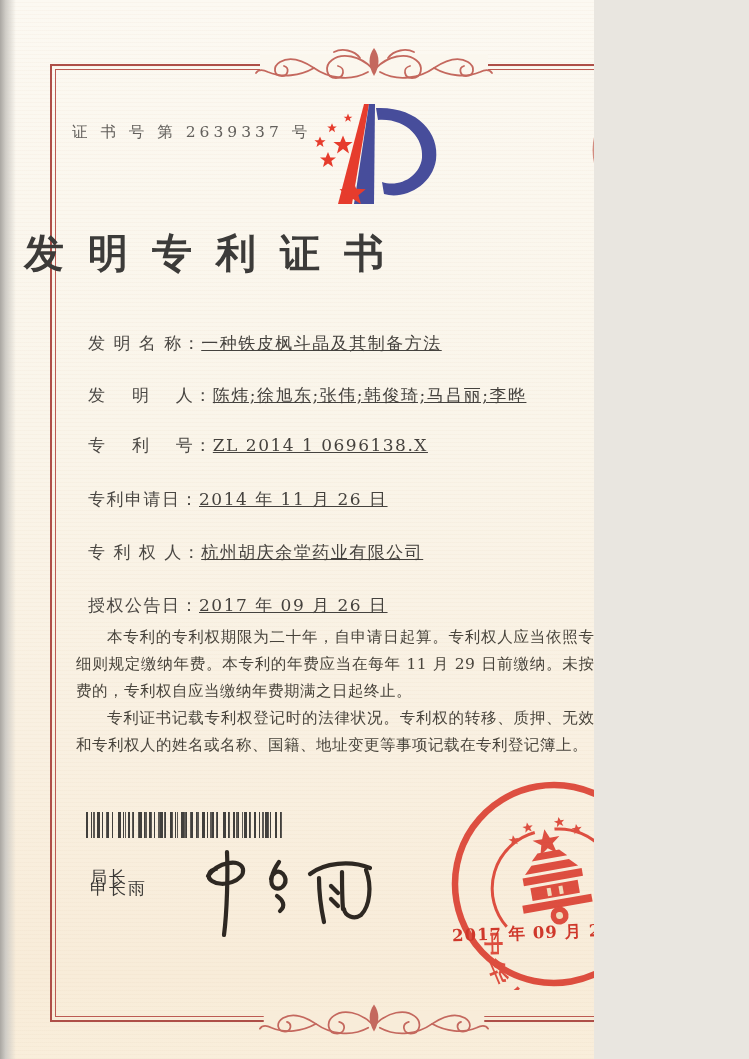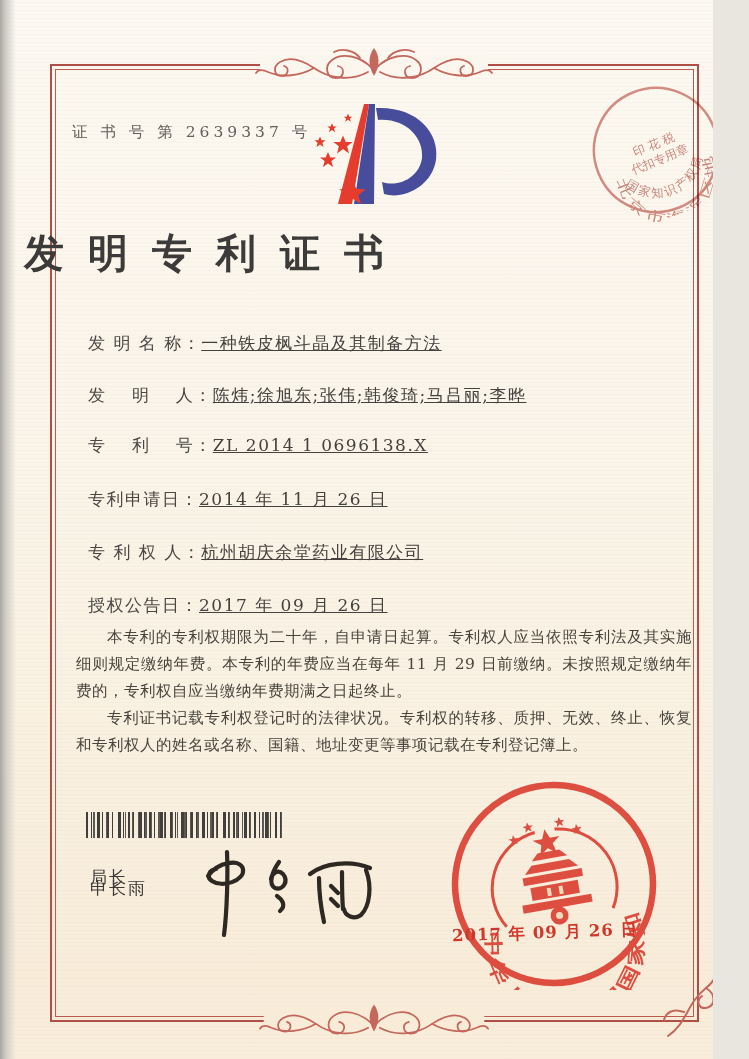--- a/index.html
+++ b/index.html
@@ -1,17 +1,17 @@
 <!DOCTYPE html>
 <html><head>
 <meta charset="utf-8">
 <style>
   html,body{margin:0;padding:0;background:#e9e6e0;}
   .page{
-    position:relative;width:713px;height:1059px;overflow:hidden;
+    position:relative;width:594px;height:1059px;overflow:hidden;
     font-family:"DejaVu Serif","Liberation Serif",serif;
     background:linear-gradient(180deg,#fcf9f2 0%,#faf5ea 40%,#f9f0e1 70%,#f8ecd9 92%,#f9eedb 100%);
   }
   .page::before{
     content:"";position:absolute;inset:0;pointer-events:none;
     background:repeating-linear-gradient(0deg,rgba(208,176,140,0.06) 0 1px,transparent 1px 4px);
   }
   .scan-edge{
     position:absolute;left:0;top:0;width:16px;height:100%;
     background:linear-gradient(90deg,#aaa7a2 0%,#cfccc6 35%,rgba(250,246,238,0) 100%);

